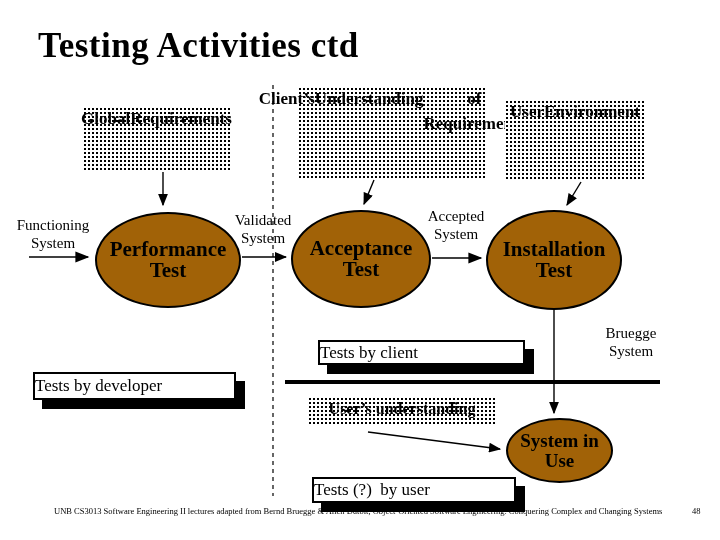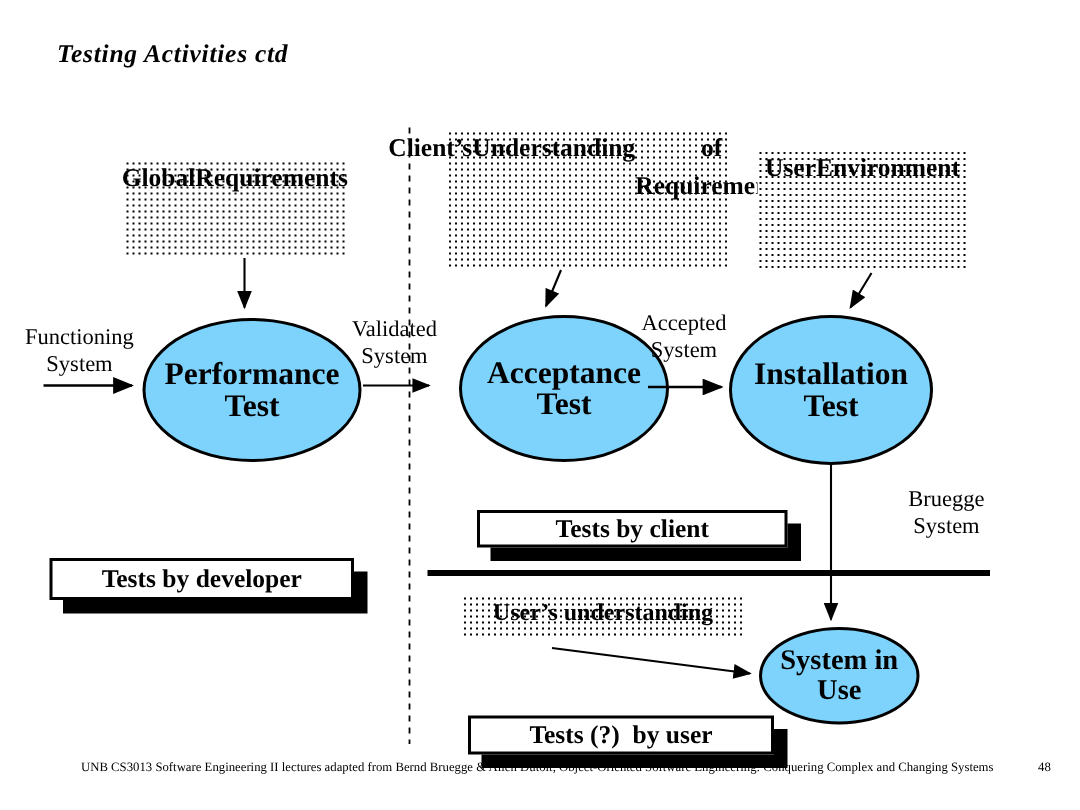--- a/index.html
+++ b/index.html
@@ -8,58 +8,58 @@
     font-family: "Liberation Serif", serif;
     background: #ffffff;
     color: #000000;
     position: relative;
     overflow: hidden;
   }
   .slide { position: absolute; inset: 0; width: 720px; height: 540px; }
 
   .title {
     position: absolute; left: 38px; top: 26px;
-    font-size: 17px; font-weight: bold; font-style: italic;
+    font-size: 35px; font-weight: bold; 
     letter-spacing: 0.5px;
   }
 
   
   .dotted-box {
     position: absolute;
     background-image: radial-gradient(circle, #000 0.8px, rgba(0,0,0,0) 0.95px);
     background-size: 4px 4px;
     background-color: #ffffff;
     display: flex; flex-direction: row; justify-content: center;
     text-align: center; font-weight: bold; font-size: 17px; line-height: 1.45;
   }
 
   
   .ellipse {
     position: absolute;
     border: 2px solid #000;
     border-radius: 50%;
-    background: #7dd3fc;
+    background: #a16207;
     display: flex; flex-direction: column; justify-content: center;
     text-align: center; font-weight: bold; font-size: 21px; line-height: 1.02;
   }
 
   
   .flow-label {
     position: absolute;
     font-size: 15px; line-height: 1.2; text-align: center;
   }
 
   
   .shadow-box {
     position: absolute;
     background: #ffffff;
     border: 2px solid #000;
     box-shadow: 9px 9px 0 #000;
-    display: flex; align-items: center; justify-content: center;
-    font-weight: bold; font-size: 17px; white-space: pre;
+    display: flex; align-items: center; 
+    font-weight: normal; font-size: 17px; white-space: pre;
   }
 
   .footer {
     position: absolute; left: 18px; top: 506px; width: 650px;
     font-size: 8.5px; letter-spacing: 0px; white-space: nowrap; margin-left: 36px;
   }
   .page-number { position: absolute; left: 692px; top: 506px; font-size: 8.5px; }
 
   svg.connectors { position: absolute; left: 0; top: 0; pointer-events: none; }
 </style>
@@ -88,21 +88,21 @@
 
   <div class="dotted-box" style="left:308px; top:397px; width:188px; height:27px; font-size:16px;">
     <div>User’s understanding</div>
   </div>
 
   <div class="ellipse" style="left:95px; top:212px; width:146px; height:96px;">
     <div>Performance</div>
     <div>Test</div>
   </div>
 
-  <div class="ellipse" style="left:306px; top:210px; width:140px; height:98px;">
+  <div class="ellipse" style="left:291px; top:210px; width:140px; height:98px;">
     <div>Acceptance</div>
     <div>Test</div>
   </div>
 
   <div class="ellipse" style="left:486px; top:210px; width:136px; height:100px;">
     <div>Installation</div>
     <div>Test</div>
   </div>
 
   <div class="ellipse" style="left:506px; top:418px; width:107px; height:65px; font-size:19px;">

